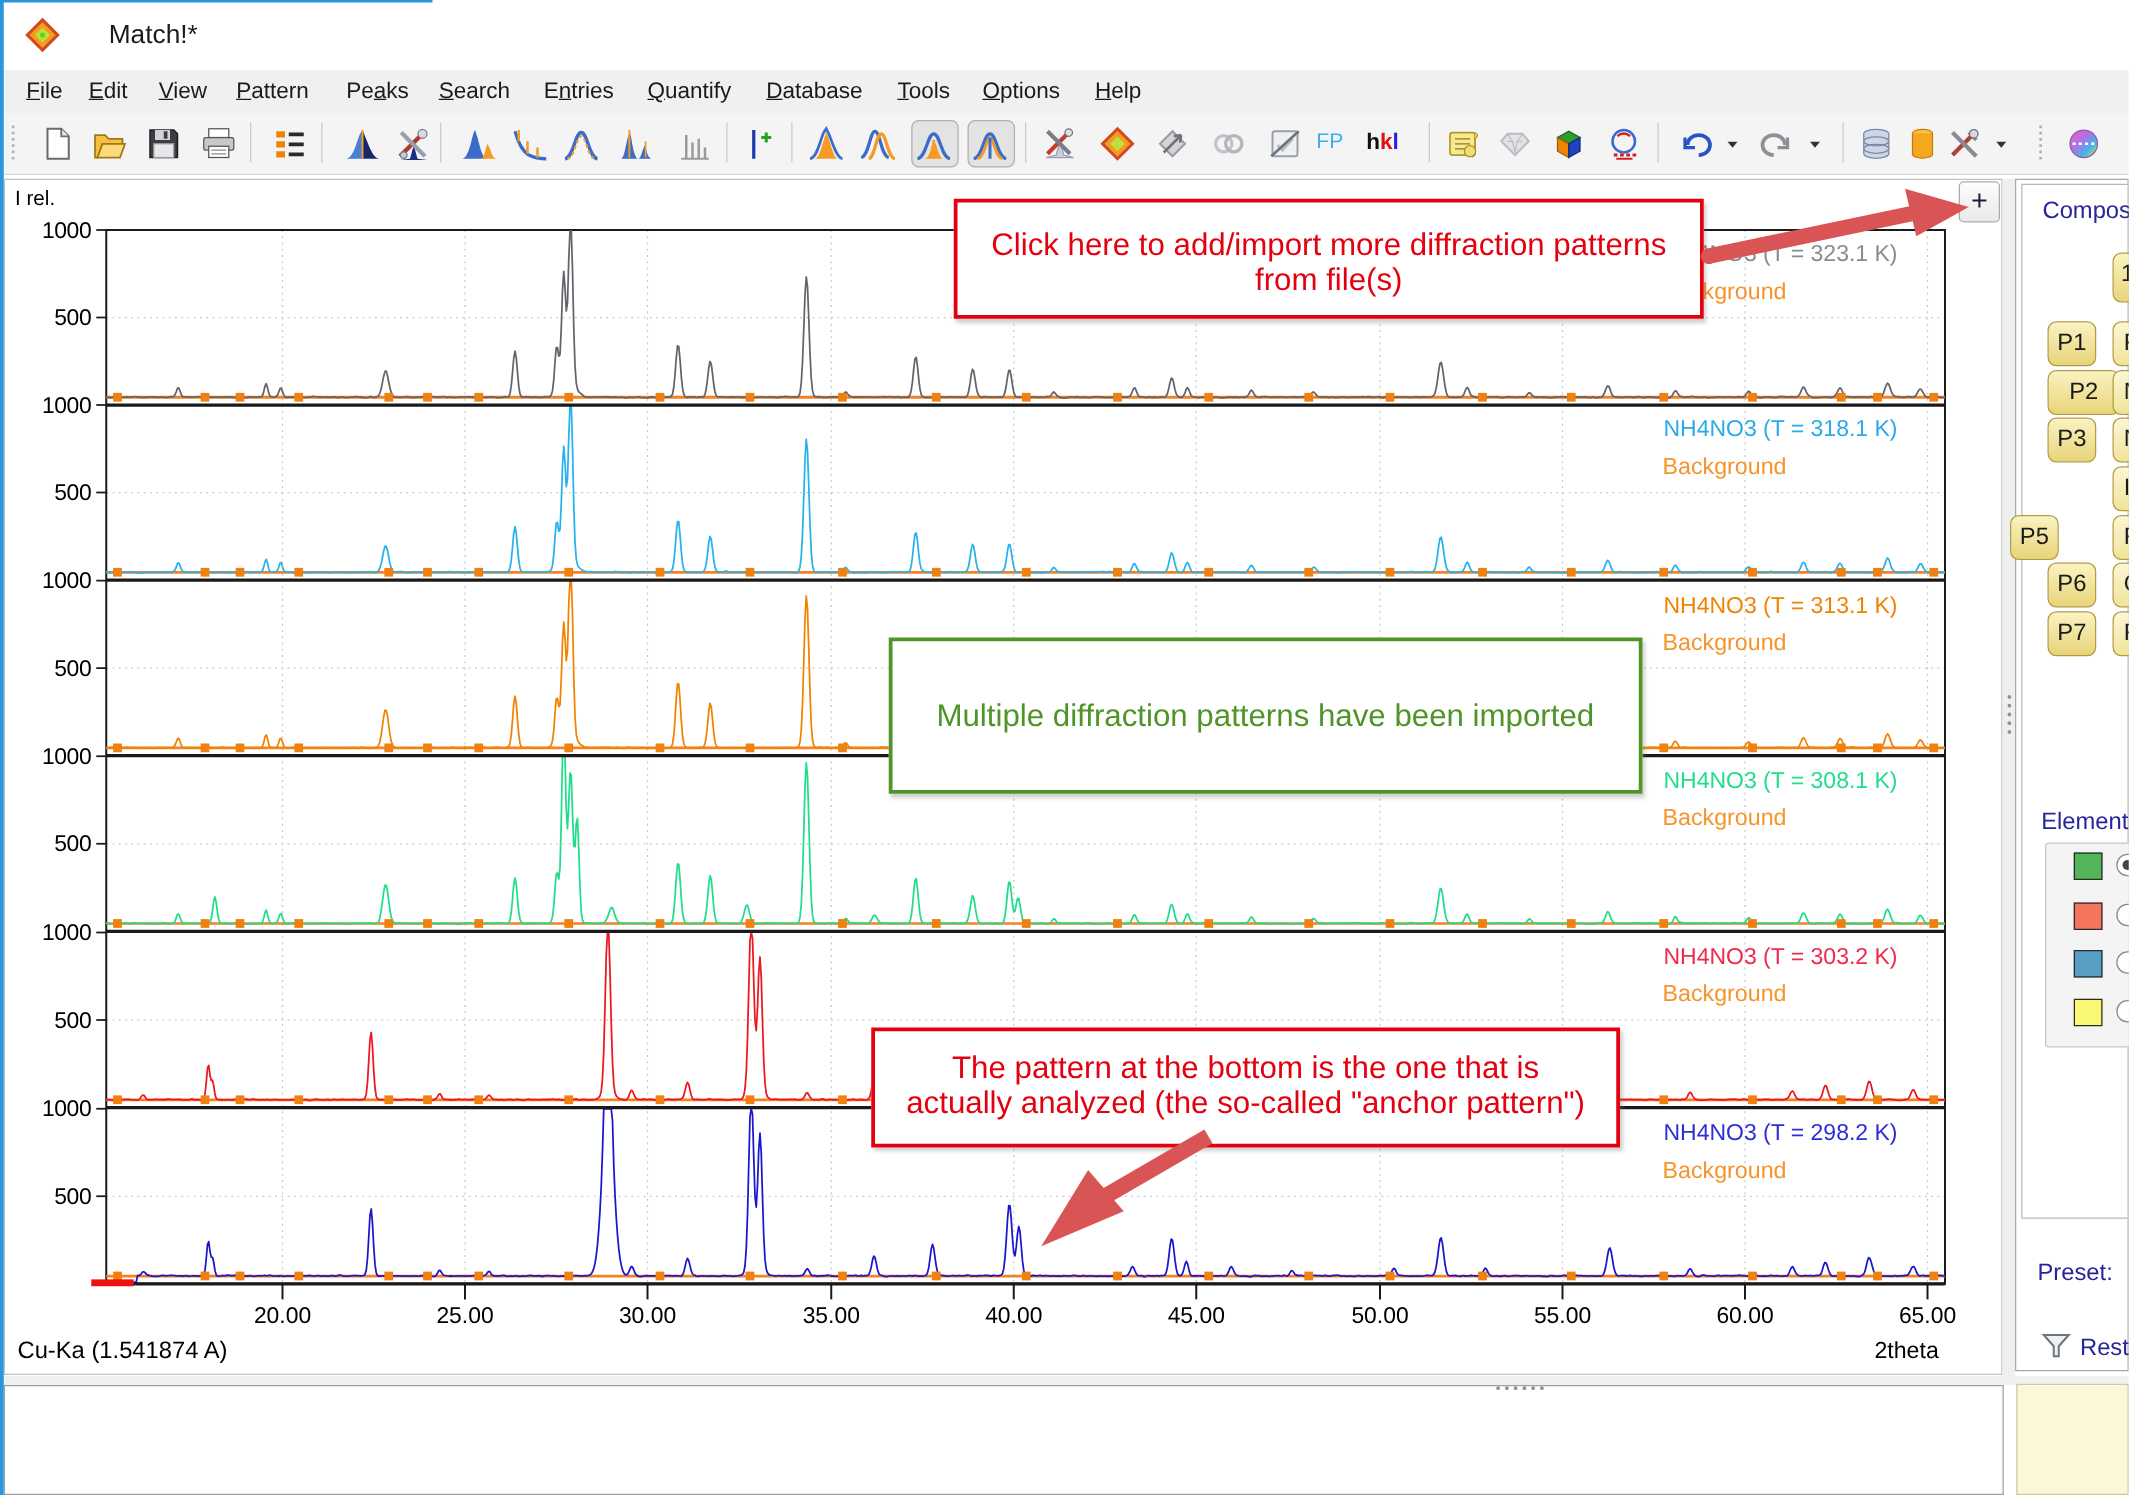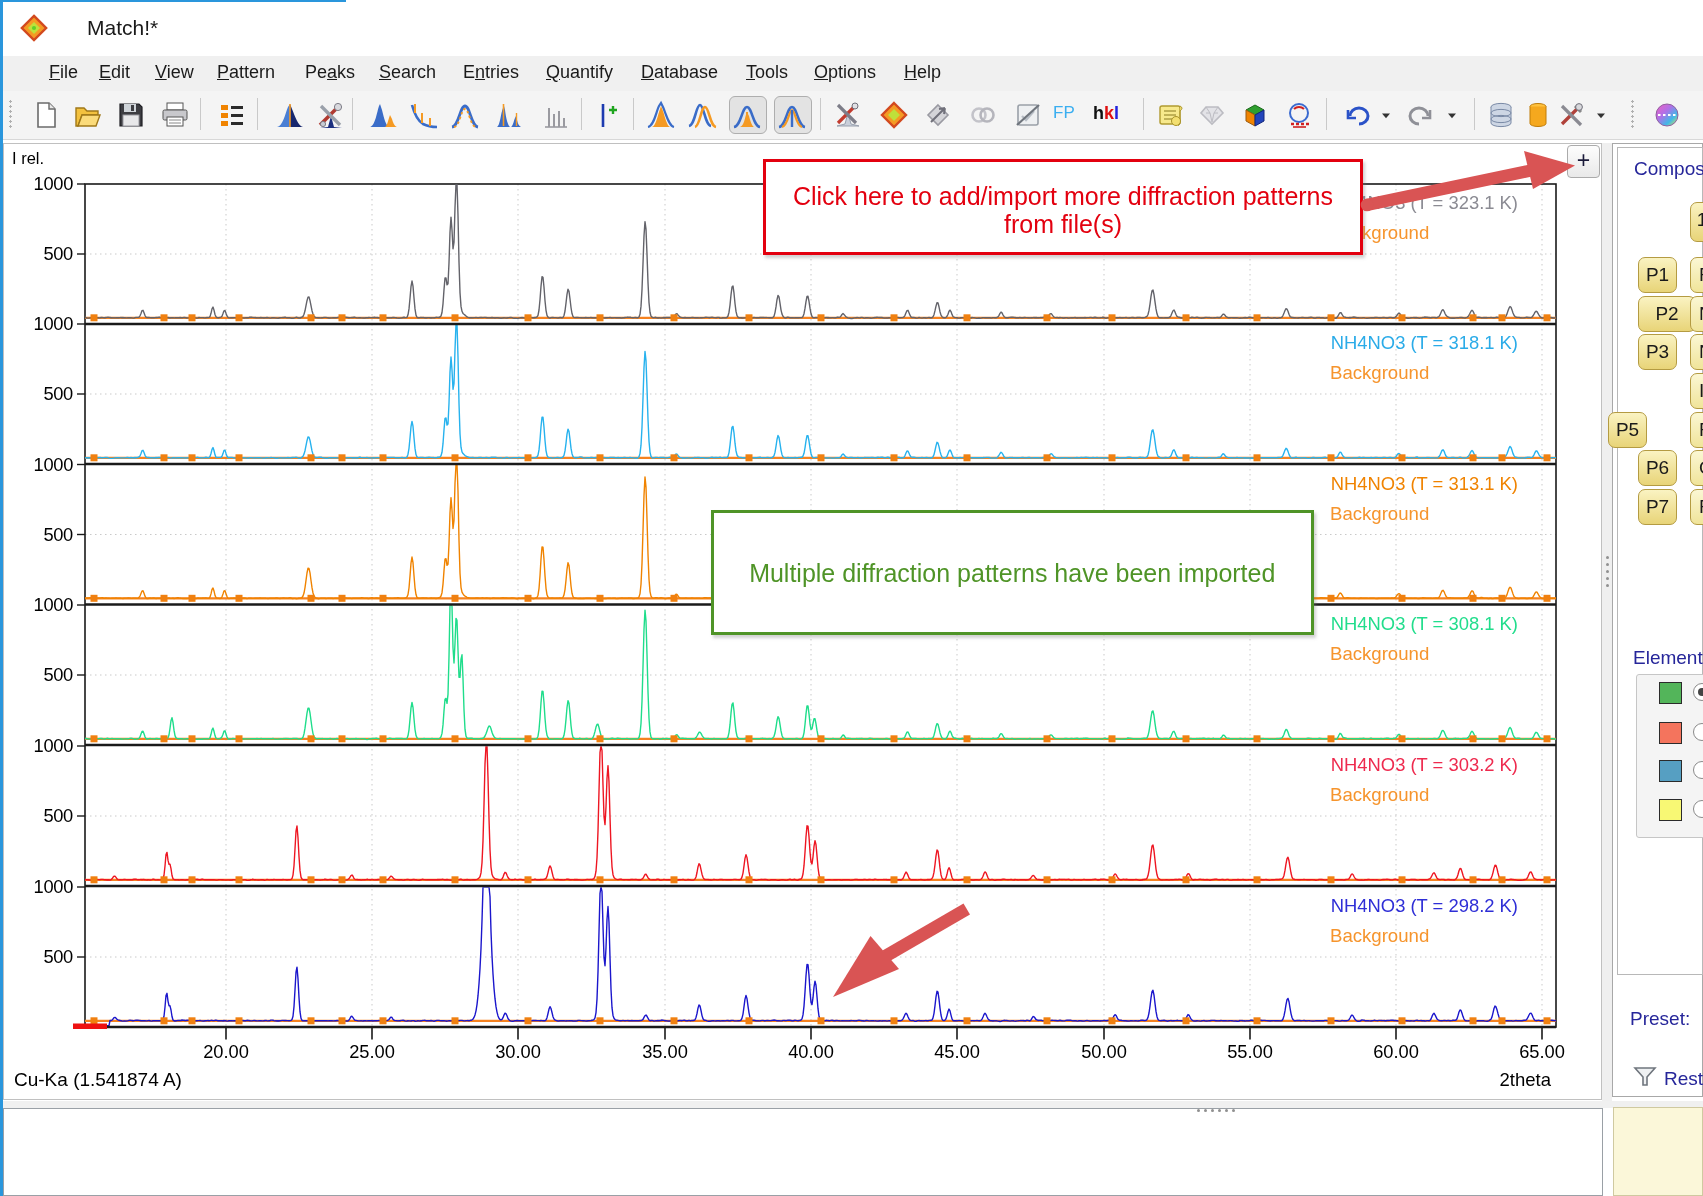--- a/index.html
+++ b/index.html
@@ -1,21 +1,21 @@
 <!DOCTYPE html>
 <html><head><meta charset="utf-8">
 <style>
 * { margin:0; padding:0; box-sizing:border-box; }
 html,body { width:1703px; height:1196px; overflow:hidden; background:#fff;
   font-family:"Liberation Sans", sans-serif; }
 #app { position:relative; width:1703px; height:1196px; }
 #titlebar { position:absolute; left:0; top:0; width:1703px; height:56px; background:#fff; }
 #titlebar .txt { position:absolute; left:52px; top:16px; font-size:21px; color:#1a1a1a;margin-left:35px; }
 #menubar { position:absolute; left:0; top:56px; width:1703px; height:35px; background:#f0f0f0; }
-.mi { position:absolute; top:6px; font-size:18px; color:#1a1a1a;margin-left:28px; }
+.mi { position:absolute; top:6px; font-size:18px; color:#1a1a1a; }
 #toolbar { position:absolute; left:0; top:91px; width:1703px; height:49px; background:#f4f4f4; border-bottom:1px solid #d8d8d8; }
 .ti { position:absolute; z-index:3; }
 .tsep { position:absolute; top:7px; width:1px; height:32px; background:#c9c9c9; }
 .tgrip { position:absolute; top:8px; width:5px; height:30px;
   background-image:radial-gradient(circle, #b0b0b0 1px, transparent 1.2px);
   background-size:5px 5px; }
 .tbox { position:absolute; top:5px; width:38px; height:38px; background:#e3e3e3; border:1.4px solid #aeaeae; border-radius:6px; }
 .ttxt { position:absolute; top:12px; }
 #blueedge { position:absolute; left:0; top:0; width:2.5px; height:1196px; background:#2a96dc; z-index:80; }
 #bluetop { position:absolute; left:0; top:0; width:346px; height:2px; background:#2a96dc; z-index:80; }
@@ -570,20 +570,23 @@
     <svg style="position:absolute;left:1632px;top:1065px;z-index:6" width="26" height="24" viewBox="0 0 26 24">
       <path d="M3 3 h20 l-8 9 v8 l-4 0 v-8 Z" fill="#eef0f2" stroke="#6f757d" stroke-width="1.6"></path>
     </svg>
     <div class="rp-label" style="left:1664px;top:1068px">Restr</div>
   <div class="callout red" style="left:763px;top:158.5px;width:600px;height:96px">
       <div style="margin-top:20px">Click here to add/import more diffraction patterns<br>from file(s)</div>
     </div>
     <div class="callout green" style="left:711px;top:510px;width:602.5px;height:125px">
       <div style="margin-top:46px">Multiple diffraction patterns have been imported</div>
     </div>
+    <div class="callout red" style="left:697px;top:822px;width:599px;height:96px">
+      <div style="margin-top:15px">The pattern at the bottom is the one that is<br>actually analyzed (the so-called "anchor pattern")</div>
+    </div>
     <svg width="1703" height="1196" viewBox="0 0 1703 1196" style="position:absolute;left:0;top:0;z-index:60;pointer-events:none">
 <g fill="#d95454">
 <path d="M1368 211 L1532 176.5 L1529.5 164.5 L1365 199 Z"></path>
         <circle cx="1367" cy="205" r="6.3"></circle>
 <path d="M1524 151 L1575 165.5 L1533 189 Z"></path>
 <path d="M970 914.5 L889 961.5 L882.5 950.5 L963.5 903.5 Z"></path>
 <path d="M899 969 L833 997 L870.5 936 Z"></path>
 </g>
     </svg>
   <div id="gapband"></div>

